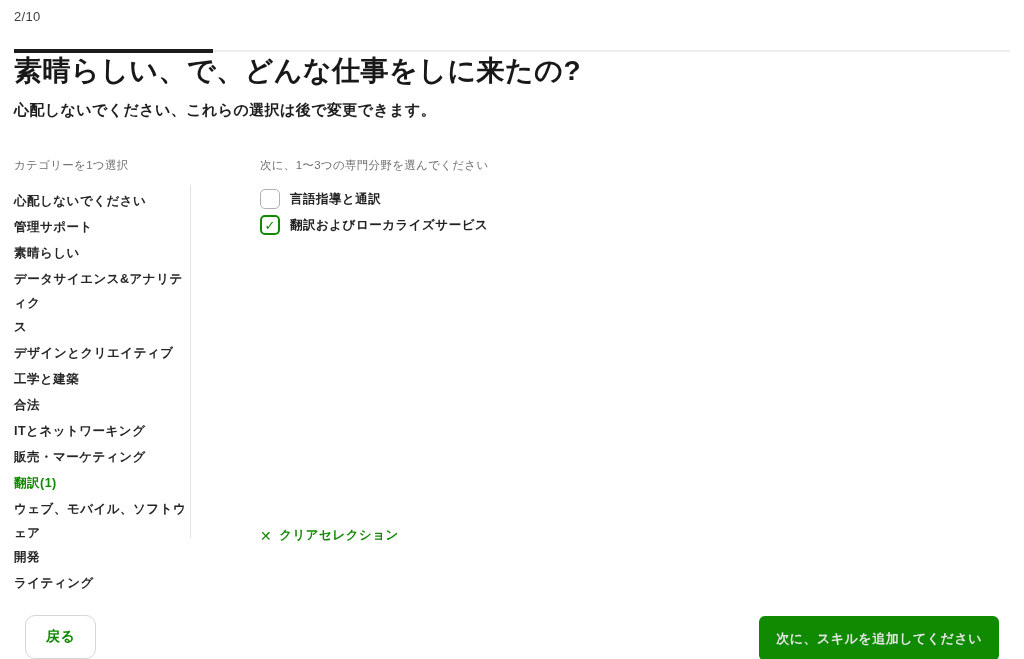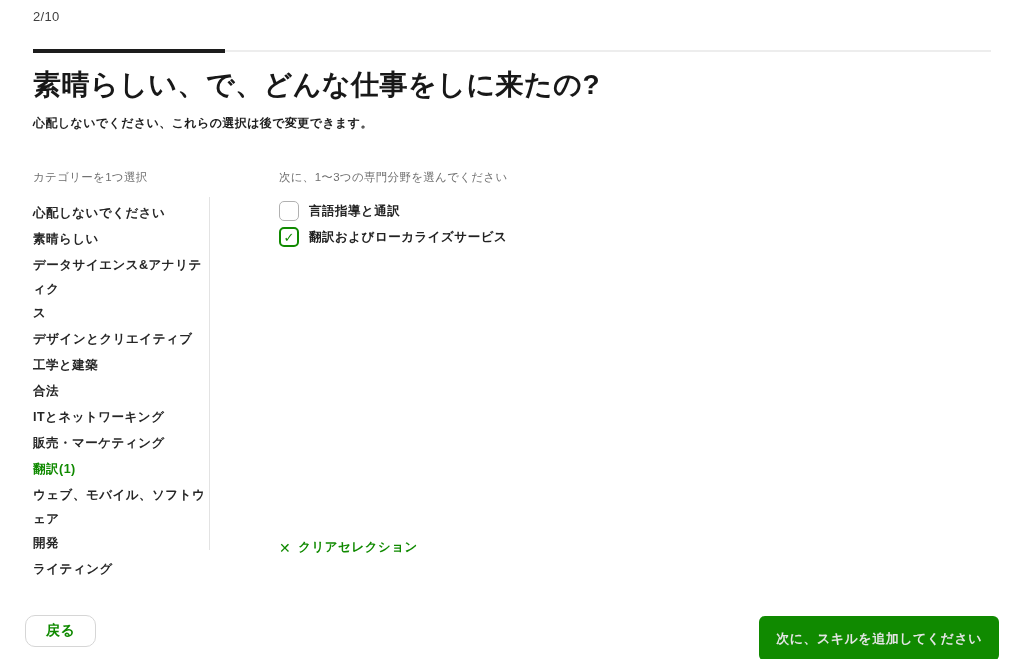--- a/index.html
+++ b/index.html
@@ -2,31 +2,31 @@
 <html><head>
 <meta charset="utf-8">
 <style>
   * { margin: 0; padding: 0; box-sizing: border-box; }
   html, body { width: 1024px; height: 659px; background: #ffffff; overflow: hidden; }
   body {
     font-family: "Liberation Sans", "DejaVu Sans", sans-serif;
     color: #1c1c1c;
     position: relative;
   }
-  .page { padding: 0 33px; position: relative; height: 100%; }
+  .page { padding: 0 14px; position: relative; height: 100%; }
 
   
   .step { padding-top: 9px; font-size: 13px; color: #3f3f3f; letter-spacing: .3px; }
   .progress { position: relative; margin-top: 25px; height: 4px; }
   .progress .track { position: absolute; left: 0; top: 1px; height: 2px; width: 100%; background: #ededed; }
   .progress .fill { position: absolute; left: 0; top: 0; height: 4px; width: 20%; background: #1c1c1c; }
 
   
-  h1.title { margin-top: 14px; font-size: 28px; line-height: 35px; font-weight: 700; color: #181818; letter-spacing: .5px; }
-  .subtitle { margin-top: 13px; font-size: 12px; font-weight: 700; color: #1e1e1e; letter-spacing: .4px; }
+  h1.title { font-size: 28px; line-height: 35px; font-weight: 700; color: #181818; letter-spacing: .5px; }
+  .subtitle { margin-top: 13px; font-size: 15px; font-weight: 700; color: #1e1e1e; letter-spacing: .4px; }
 
   
   .columns { margin-top: 38px; display: flex; position: relative; gap: 28px; }
   .col-divider { position: absolute; left: 176px; top: 27px; height: 353px; width: 1px; background: #e3e3e3; }
   .col-label { font-size: 11.5px; color: #6f6f6f; letter-spacing: .3px; }
 
   .left-col { width: 176px; flex-shrink: 0; }
   .cat-list { list-style: none; margin-top: 16px; }
   .cat-list li {
     font-size: 12.5px; font-weight: 600; line-height: 24px; margin-bottom: 2px;
@@ -52,21 +52,21 @@
   }
   .clear-link .x-glyph { font-size: 14px; font-weight: 400; }
 
   
   .footer {
     position: absolute; left: 25px; right: 25px; top: 615px;
     display: flex; justify-content: space-between; align-items: flex-start;
   }
   .btn { font-family: inherit; cursor: pointer; letter-spacing: .5px; }
   .btn-back {
-    height: 32px; padding: 0 20px; background: #ffffff;
+    height: 44px; padding: 0 20px; background: #ffffff;
     border: 1px solid #d6d6d6; border-radius: 10px;
     color: #108a00; font-size: 14px; font-weight: 700; text-align: right;
   }
   .btn-next {
     height: 45px; margin-top: 1px; padding: 0 17px; background: #108a00;
     border: none; border-radius: 6px;
     color: #e5e5e5; font-size: 13px; font-weight: 700;
   }
 </style>
 </head>
@@ -84,20 +84,21 @@
   <h1 class="title">素晴らしい、で、どんな仕事をしに来たの?</h1>
   <div class="subtitle">心配しないでください、これらの選択は後で変更できます。</div>
 
   <div class="columns">
     <div class="col-divider"></div>
 
     <div class="left-col">
       <div class="col-label">カテゴリーを1つ選択</div>
       <ul class="cat-list">
         <li>心配しないでください</li>
+        <li>管理サポート</li>
         <li>素晴らしい</li>
         <li>データサイエンス&amp;アナリティク
 ス</li>
         <li>デザインとクリエイティブ</li>
         <li>工学と建築</li>
         <li>合法</li>
         <li>ITとネットワーキング</li>
         <li>販売・マーケティング</li>
         <li class="selected">翻訳(1)</li>
         <li>ウェブ、モバイル、ソフトウェア

